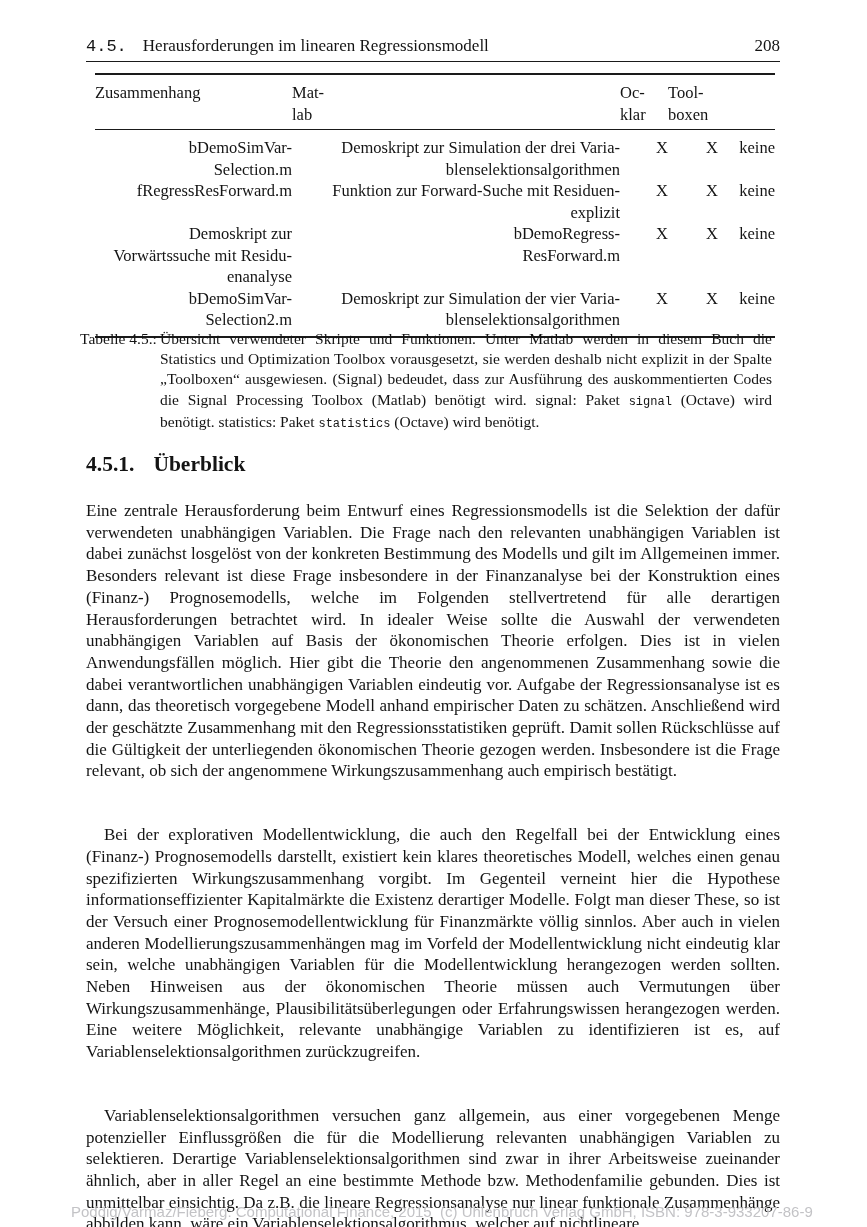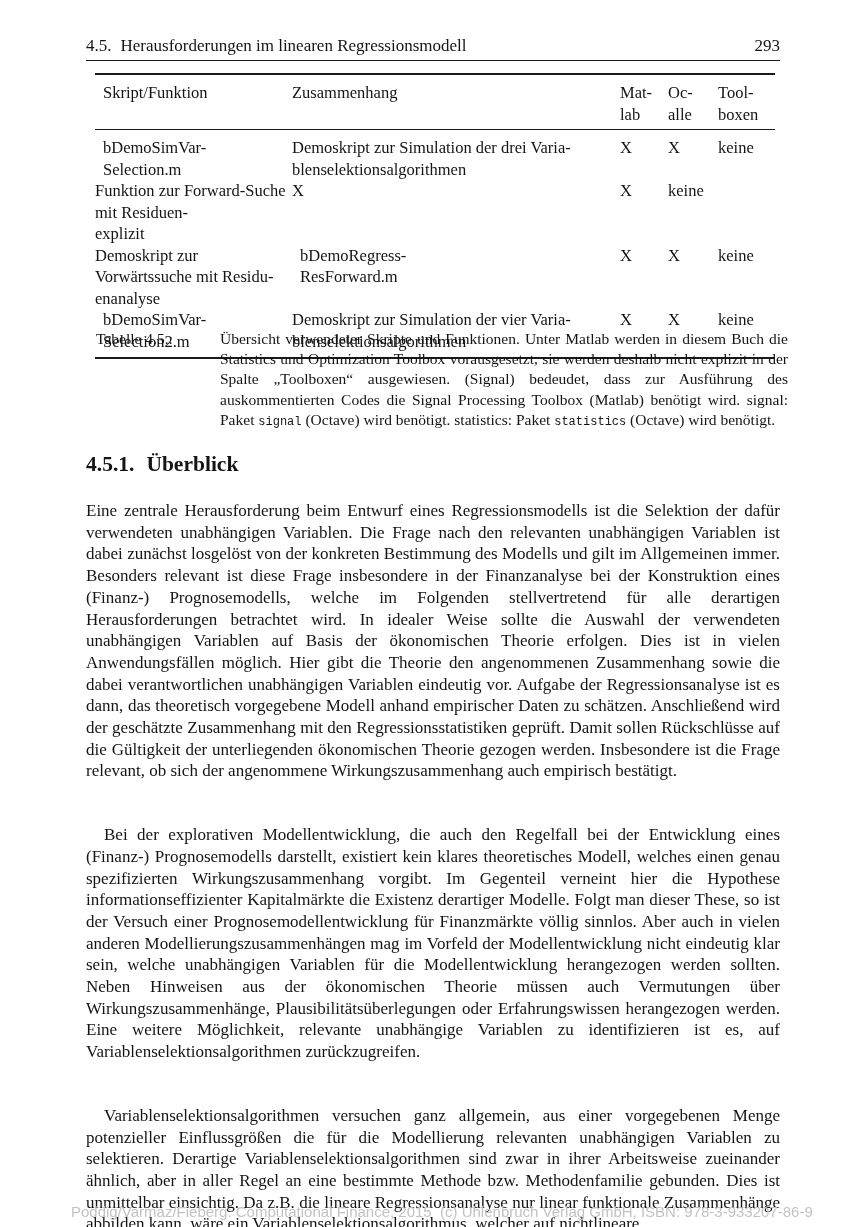--- a/index.html
+++ b/index.html
@@ -20,71 +20,70 @@
     left: 86px;
     width: 694px;
     display: flex;
     justify-content: space-between;
     align-items: baseline;
     font-size: 17px;
     line-height: 20px;
     border-bottom: 1.4px solid #1a1a1a;
     padding-bottom: 4px;
   }
-  .running-head .sec-num { margin-right: 9px; }
+  .running-head .sec-num { margin-right: 16px; font-family: Liberation Mono, monospace; }
 
   
   .table-block {
     position: absolute;
     top: 73px;
     left: 95px;
     width: 680px;
     border-top: 2px solid #1a1a1a;
     border-bottom: 2px solid #1a1a1a;
     font-size: 16.5px;
     line-height: 21.5px;
   }
   .t-grid {
     display: grid;
     grid-template-columns: 197px 328px 48px 50px 1fr;
   }
   .t-head { padding: 7px 0 4px 0; border-bottom: 1px solid #1a1a1a; }
-  .t-body { padding: 7px 0 5px 0; }
+  .t-body { padding: 7px 0 5px 0; text-align: right; }
   .cell { white-space: pre-line; }
   .c1 { padding-left: 8px; }
 
   
   .caption {
     position: absolute;
     top: 329px;
-    left: 96px;
+    left: 80px;
     width: 692px;
     display: flex;
     font-size: 15.5px;
     line-height: 20.2px;
-    gap: 44px;
   }
   .cap-label { flex: none; width: 80px; }
   .cap-text { flex: 1; text-align: justify; }
   .mono {
     font-family: "Liberation Mono", "DejaVu Sans Mono", monospace;
     font-size: 12px;
   }
 
   
   .subsection {
     position: absolute;
     top: 451px;
     left: 86px;
     margin: 0;
     font-size: 21.5px;
     font-weight: bold;
     line-height: 26px;
   }
-  .subsection .sub-num { margin-right: 12px; }
+  .subsection .sub-num { margin-right: 19px; }
 
   
   .body-text {
     position: absolute;
     top: 500px;
     left: 86px;
     width: 694px;
     font-size: 17px;
     line-height: 21.7px;
     text-align: justify;
@@ -108,45 +107,45 @@
 </style>
 </head>
 <body>
 
 <div class="page">
 
   <header class="running-head">
     <div>
       <span class="sec-num">4.5.</span><span>Herausforderungen im linearen Regressionsmodell</span>
     </div>
-    <span>293</span>
+    <span>208</span>
   </header>
 
   <section class="table-block">
     <div class="t-grid t-head">
-      <div class="cell c1">Skript/Funktion</div>
       <div class="cell">Zusammenhang</div>
       <div class="cell">Mat-
 lab</div>
       <div class="cell">Oc-
-alle</div>
+klar</div>
       <div class="cell">Tool-
 boxen</div>
     </div>
     <div class="t-body">
       <div class="t-grid">
         <div class="cell c1">bDemoSimVar-
 Selection.m</div>
         <div class="cell">Demoskript zur Simulation der drei Varia-
 blenselektionsalgorithmen</div>
         <div class="cell">X</div>
         <div class="cell">X</div>
         <div class="cell">keine</div>
       </div>
       <div class="t-grid">
+        <div class="cell c1">fRegressResForward.m</div>
         <div class="cell">Funktion zur Forward-Suche mit Residuen-
 explizit</div>
         <div class="cell">X</div>
         <div class="cell">X</div>
         <div class="cell">keine</div>
       </div>
       <div class="t-grid">
         <div class="cell">Demoskript zur Vorwärtssuche mit Residu-
 enanalyse</div>
         <div class="cell c1">bDemoRegress-

